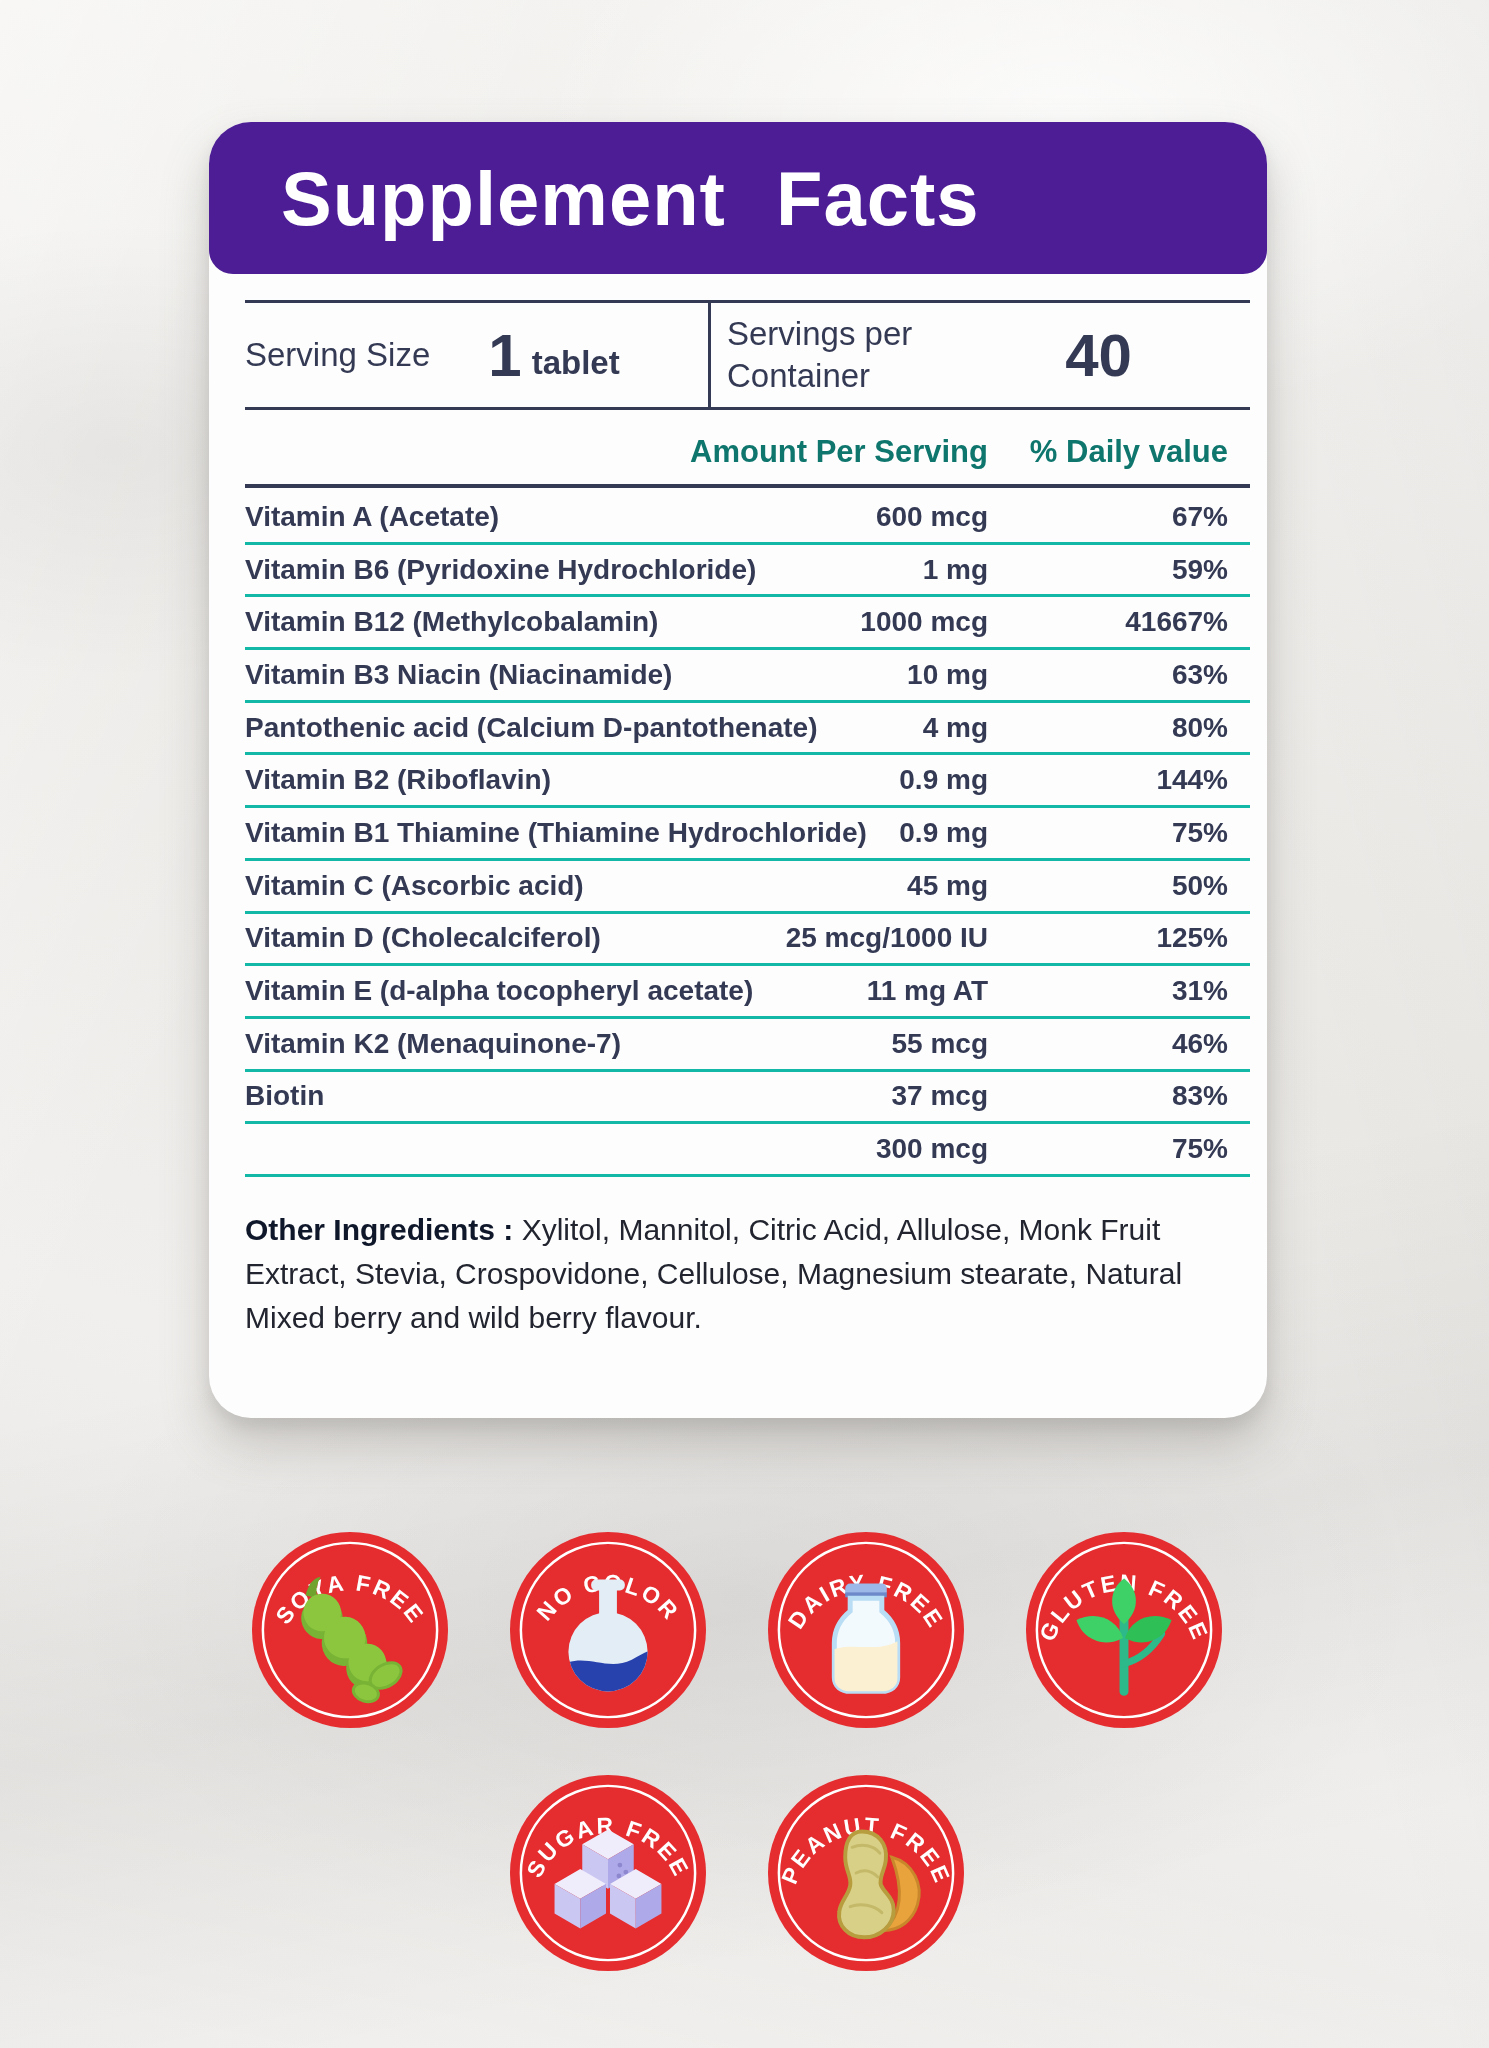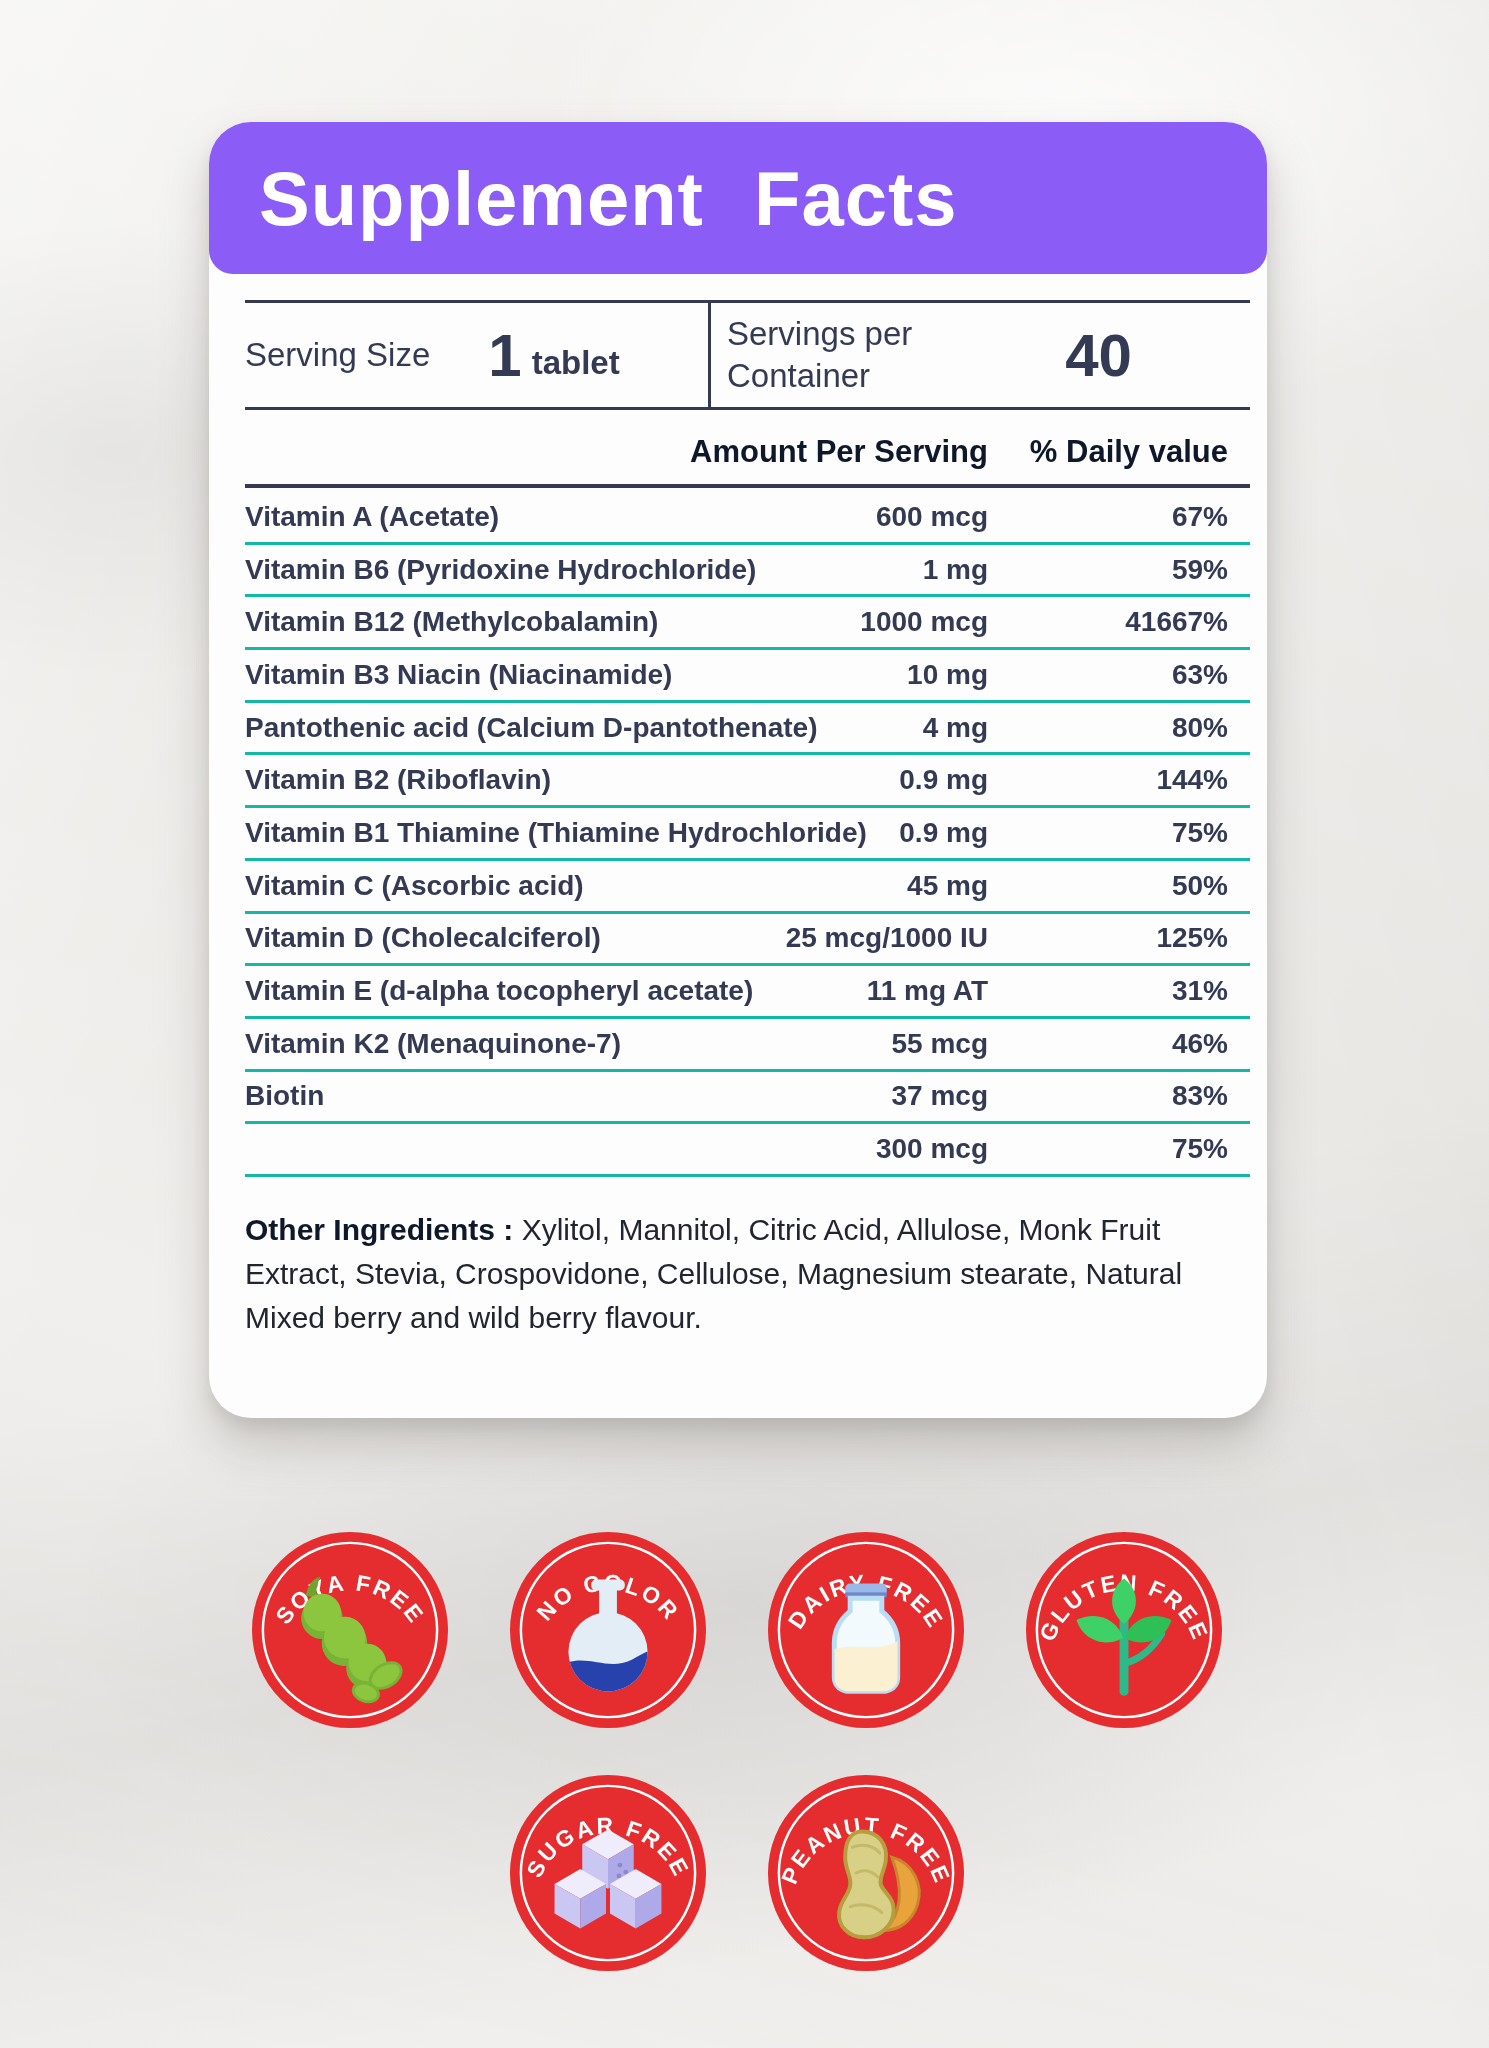--- a/index.html
+++ b/index.html
@@ -28,22 +28,22 @@
       linear-gradient(12deg, rgba(255,255,255,0.4) 2%, rgba(255,255,255,0) 18%);
   }
 
   .card {
     position:absolute; left:209px; top:122px; width:1058px; height:1296px;
     background:#fdfdfd; border-radius:42px;
     box-shadow:0 26px 48px rgba(110,105,100,0.30), 0 8px 16px rgba(0,0,0,0.08);
   }
   .banner {
     position:absolute; top:0; left:0; width:100%; height:152px;
-    background:#8b5cf6; border-radius:42px 42px 24px 24px;
-    display:flex; align-items:center; padding-left:50px;
+    background:#4c1d95; border-radius:42px 42px 24px 24px;
+    display:flex; align-items:center; padding-left:72px;
   }
   .banner .title {
     color:#ffffff; font-size:76px; font-weight:bold;
     letter-spacing:1px; word-spacing:28px; white-space:nowrap;
   }
 
   .serving-box {
     position:absolute; top:178px; left:36px; width:1005px; height:110px;
     border-top:3px solid #343a54; border-bottom:3px solid #343a54;
     display:grid; grid-template-columns:463px 1fr; color:#343a54;
@@ -51,21 +51,21 @@
   .serv-cell { display:flex; align-items:center; }
   .serv-cell.right { border-left:3px solid #343a54; padding-left:16px; }
   .serv-label { font-size:33px; line-height:42px; max-width:210px; }
   .serv-value { display:flex; align-items:flex-end; margin-left:58px; }
   .serv-value .big { font-size:60px; font-weight:bold; line-height:0.95; }
   .serv-value .unit { font-size:33px; font-weight:bold; margin-left:10px; margin-bottom:2px; }
   .serv-cell.right .big60 { font-size:60px; font-weight:bold; margin-left:auto; margin-right:118px; }
 
   .table-header {
     position:absolute; top:300px; left:36px; width:1005px; height:66px;
-    border-bottom:4px solid #343a54; color:#0f172a;
+    border-bottom:4px solid #343a54; color:#0f766e;
   }
   .table-header .hdr-amt {
     position:absolute; right:262px; top:50%; transform:translateY(-54%);
     font-size:31px; font-weight:bold; white-space:nowrap;
   }
   .table-header .hdr-dv {
     position:absolute; right:22px; top:50%; transform:translateY(-54%);
     font-size:31px; font-weight:bold; white-space:nowrap;
   }
 

